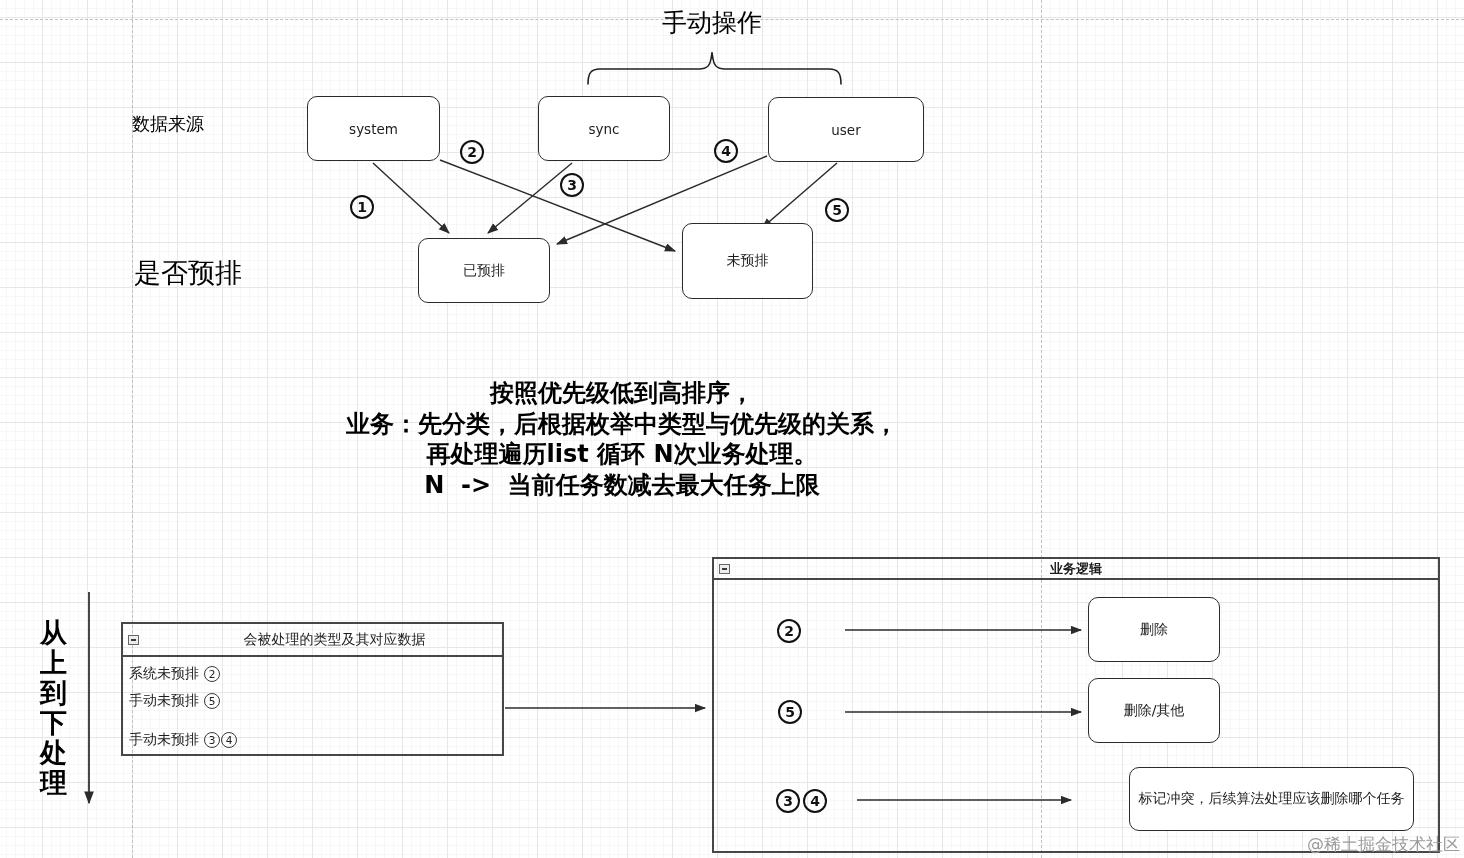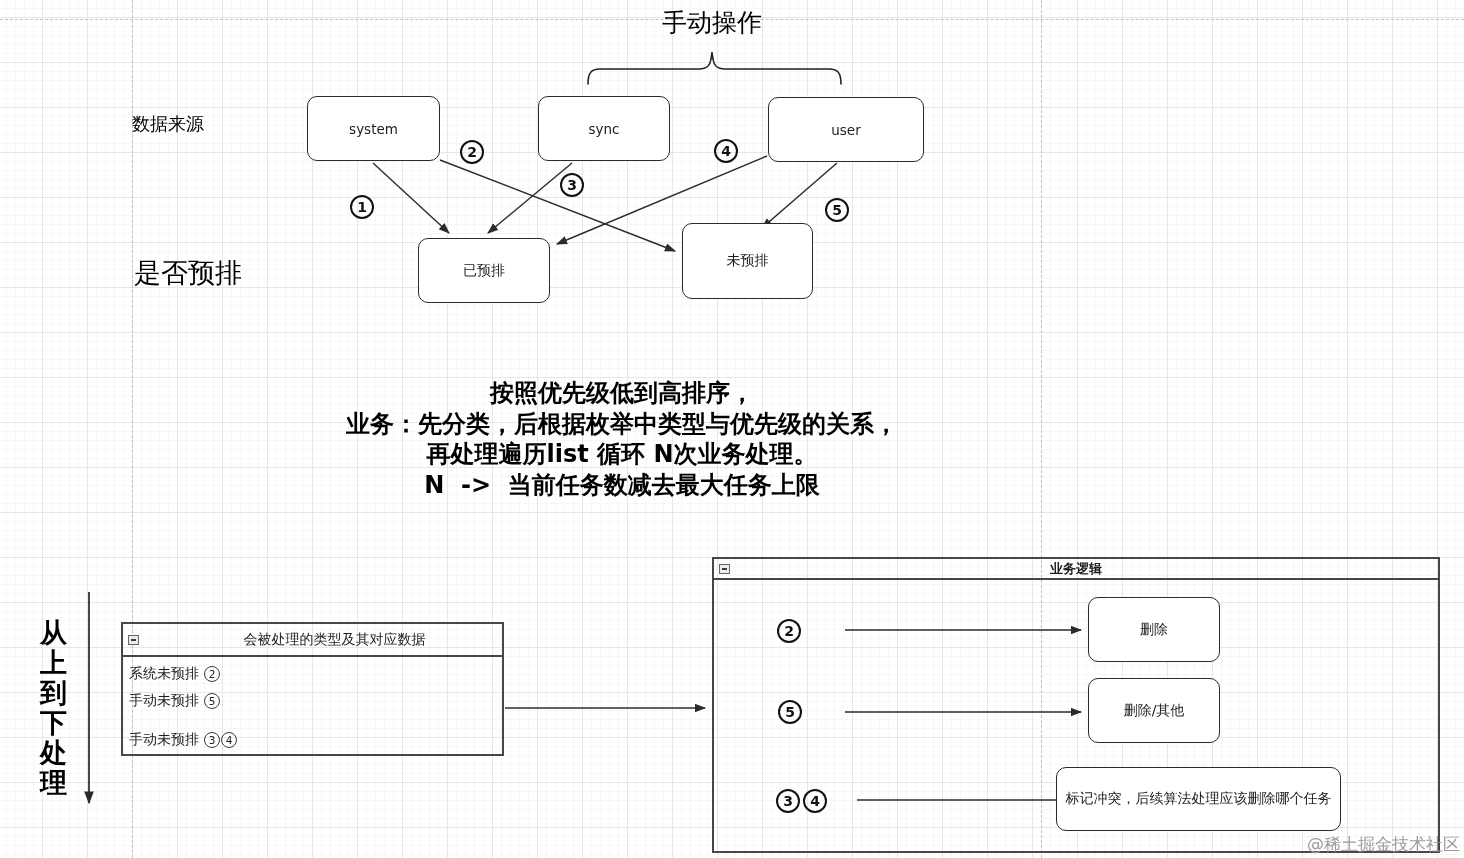--- a/index.html
+++ b/index.html
@@ -148,17 +148,17 @@
     </div>
   </div>
 
   <div class="badge" style="left:777px;top:619px;">2</div>
   <div class="badge" style="left:778px;top:700px;">5</div>
   <div class="badge" style="left:776px;top:789px;">3</div>
   <div class="badge" style="left:803px;top:789px;">4</div>
 
   <div class="node" style="left:1088px;top:597px;width:132px;height:65px;">删除</div>
   <div class="node" style="left:1088px;top:678px;width:132px;height:65px;text-align:center;">删除/其他</div>
-  <div class="node" style="left:1056px;top:767px;width:285px;height:64px;font-size:14px;">标记冲突，后续算法处理应该删除哪个任务</div>
+  <div class="node" style="left:1129px;top:767px;width:285px;height:64px;font-size:14px;">标记冲突，后续算法处理应该删除哪个任务</div>
 
   <div class="watermark">@稀土掘金技术社区</div>
 
 </div>
 
 </body></html>

